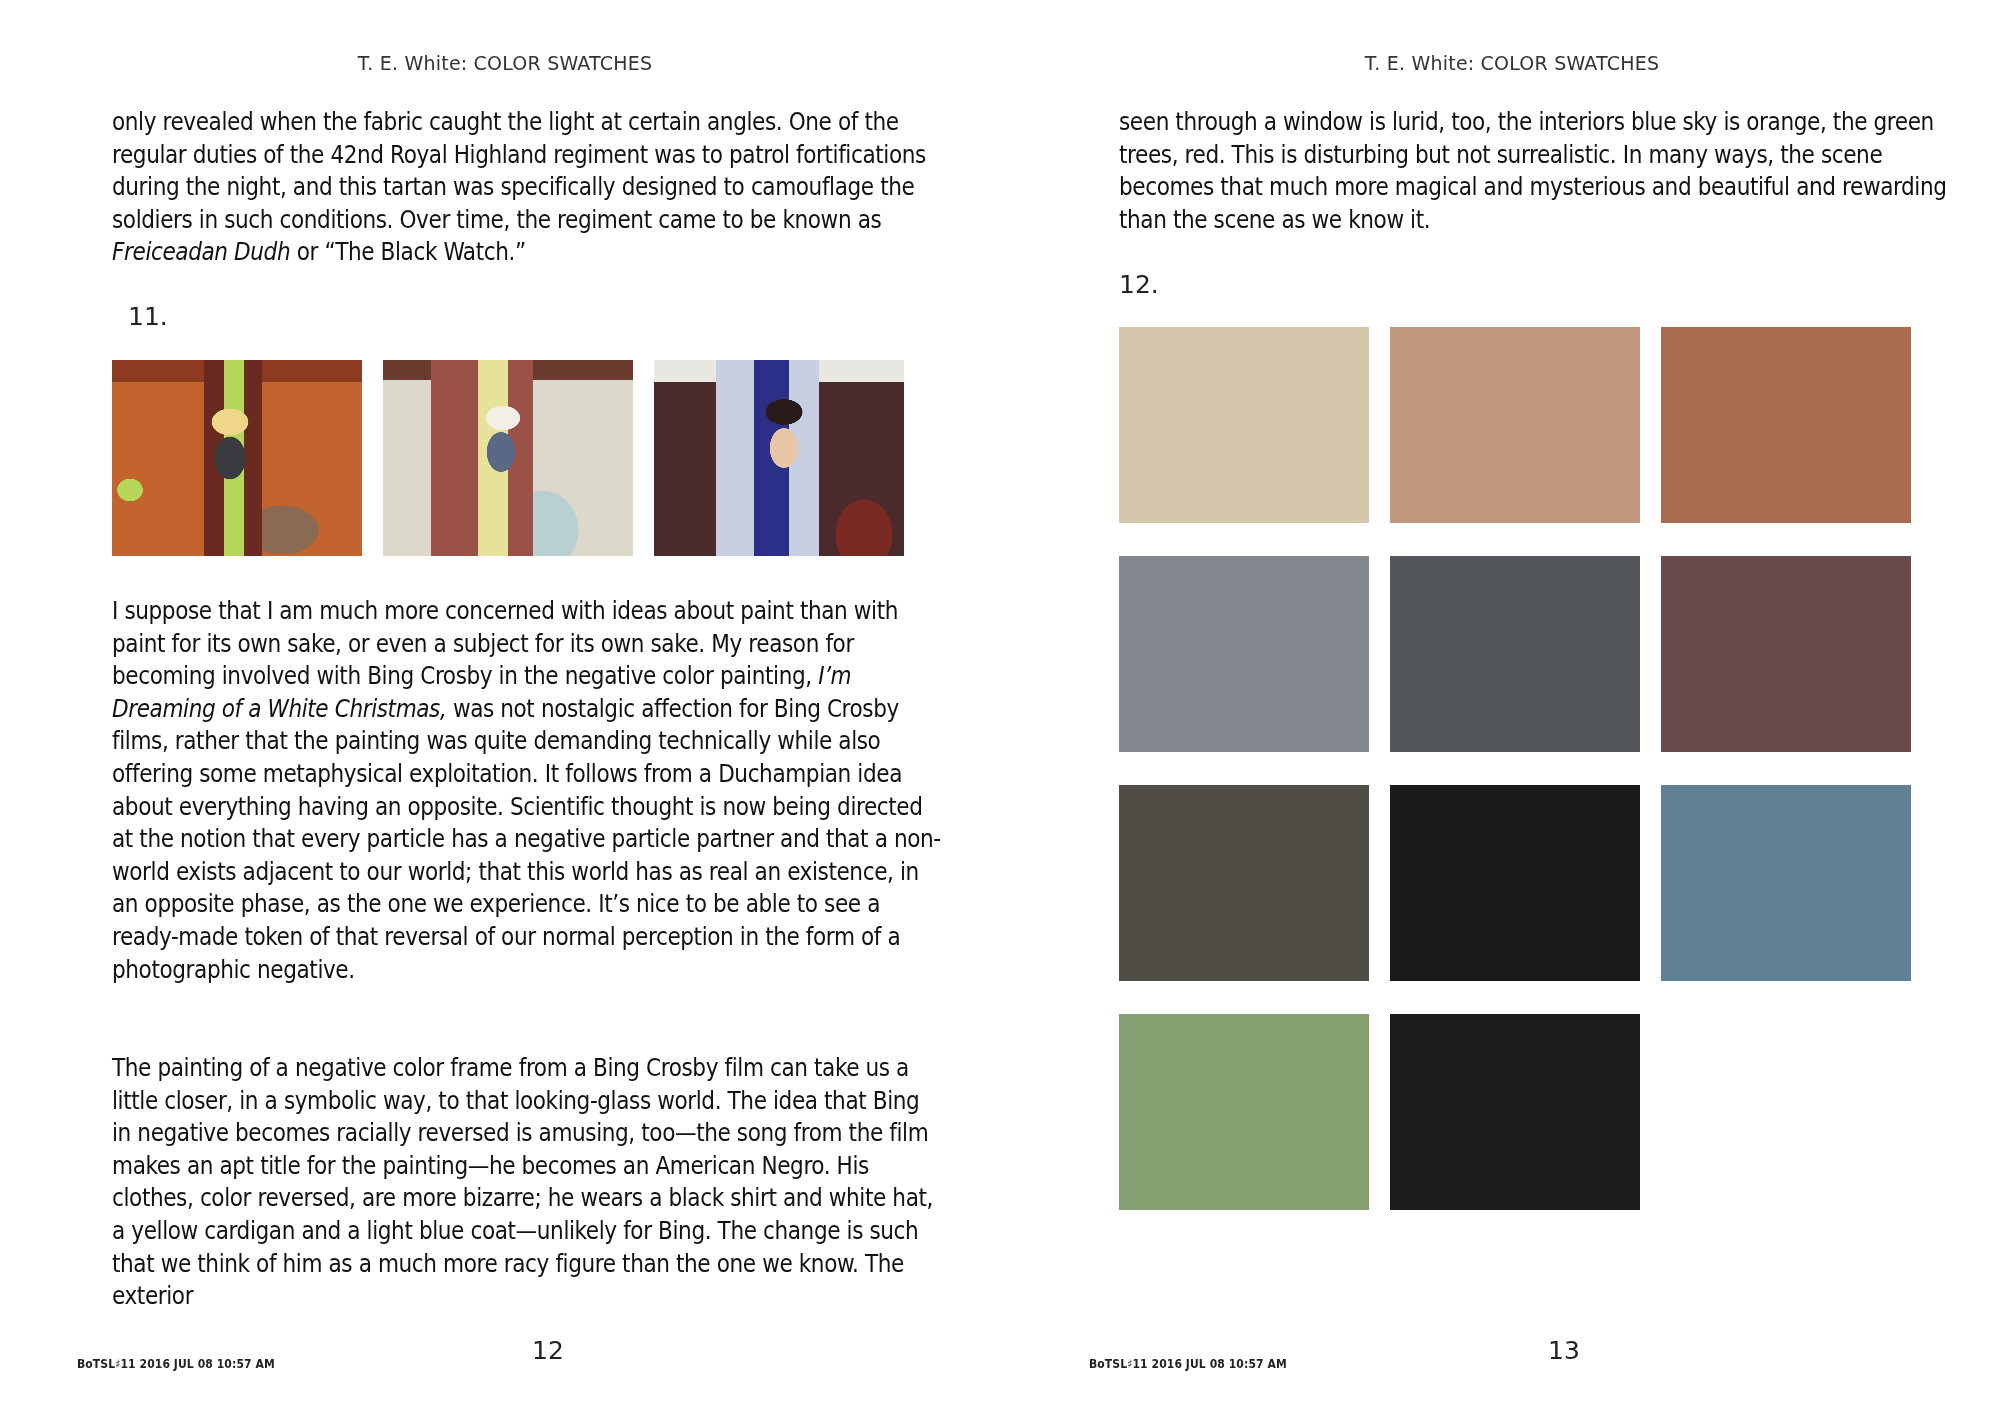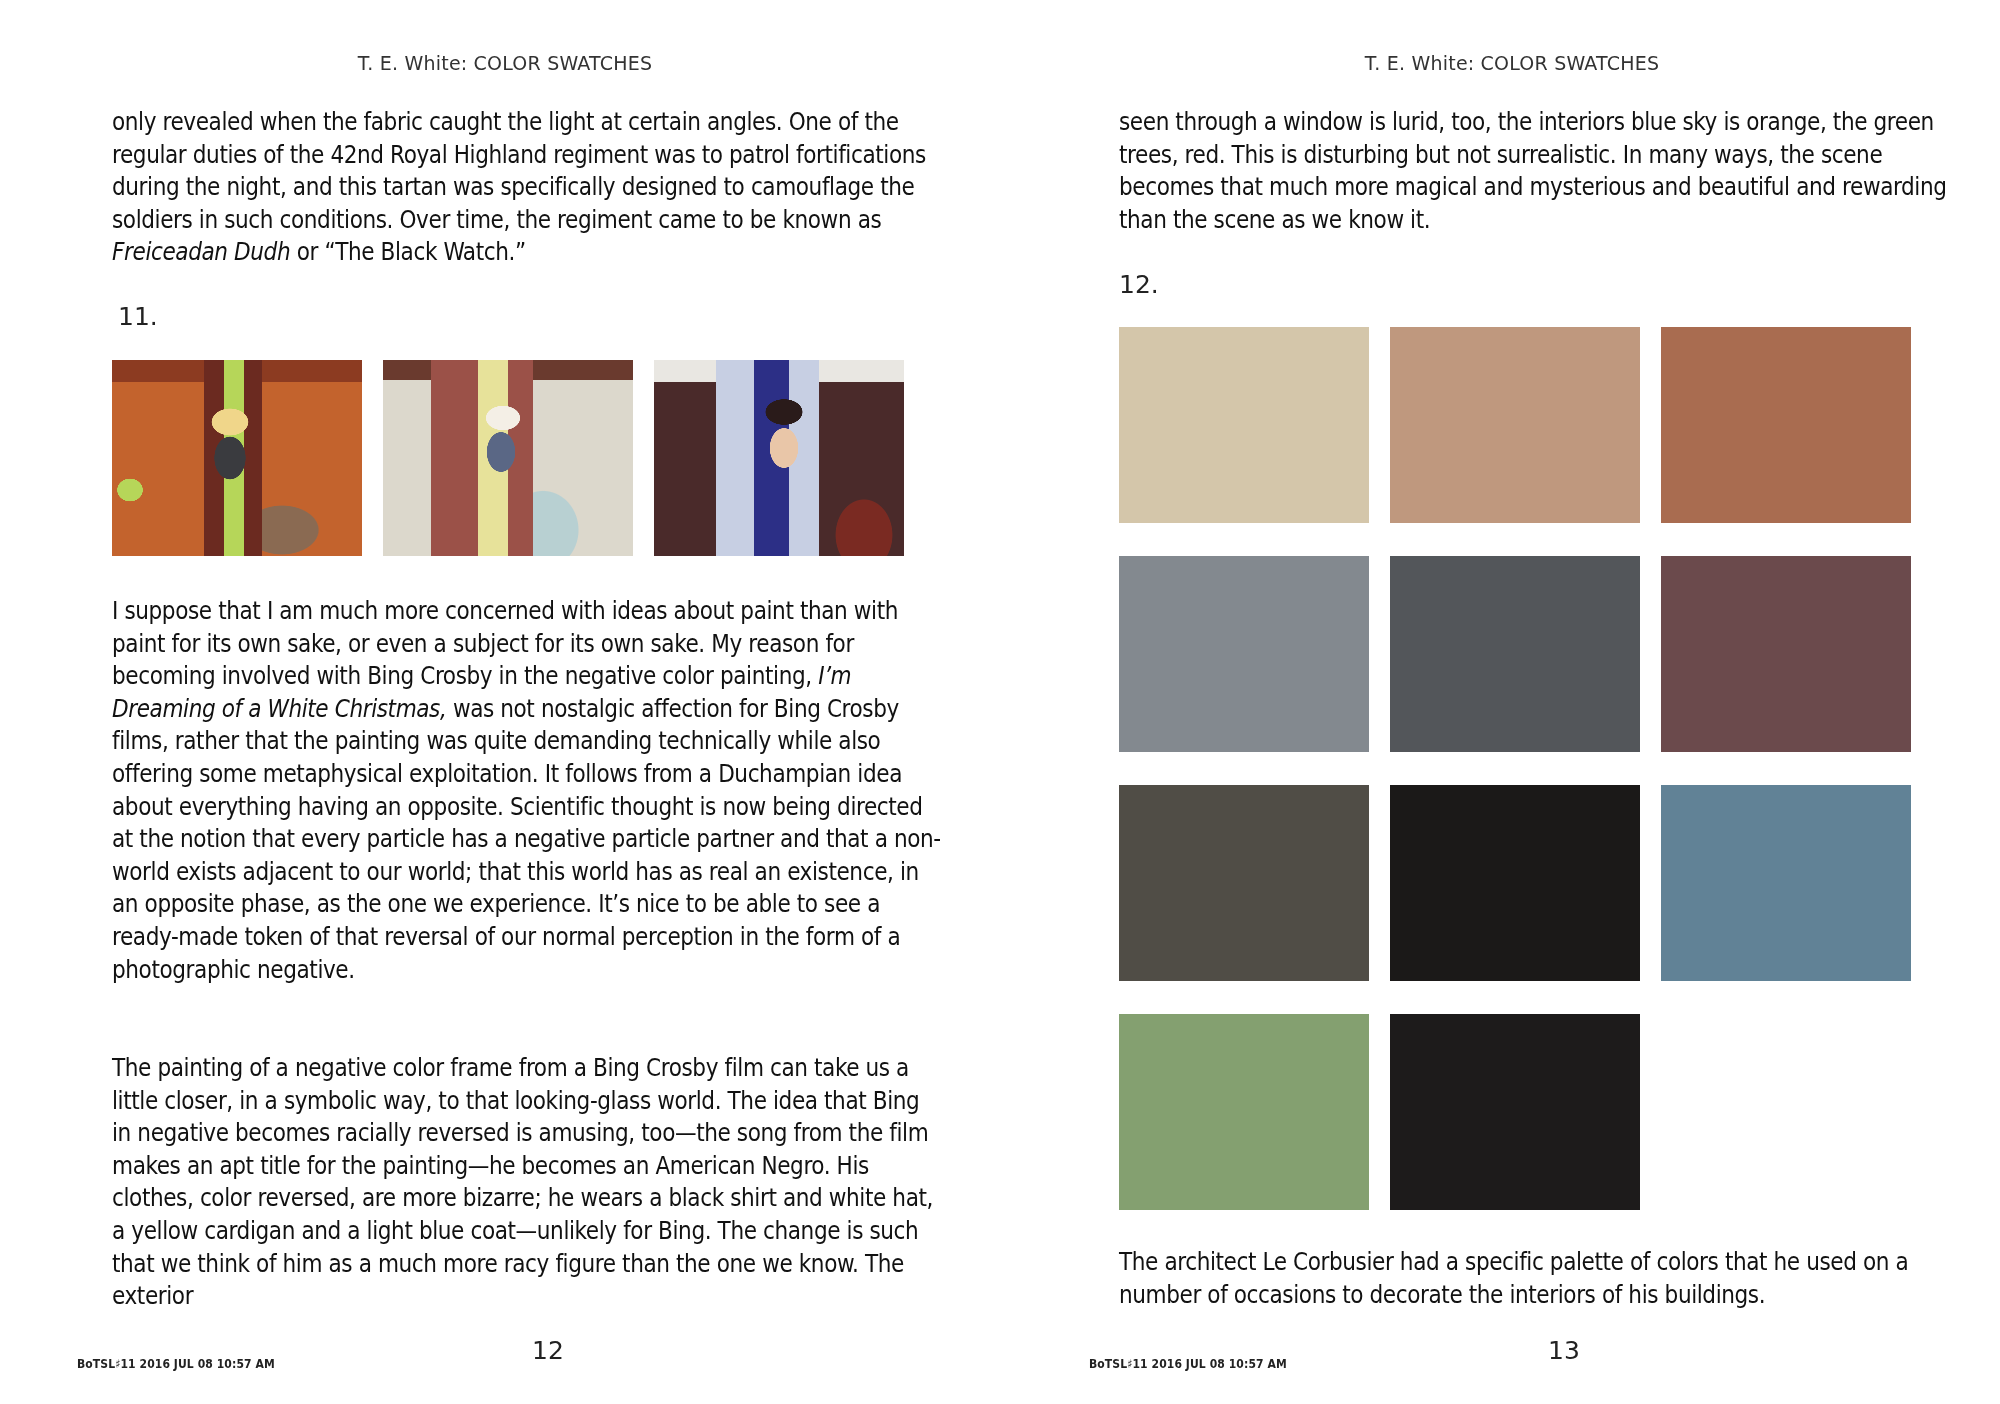--- a/index.html
+++ b/index.html
@@ -30,21 +30,21 @@
 </head>
 <body>
 
 <div class="page left">
   <div class="running-head">T. E. White: COLOR SWATCHES</div>
 
   <div class="body-text" style="left:112px; top:106px; width:820px;">
     <p><span>only revealed when the fabric caught the light at certain angles. One of the regular duties of the 42nd Royal Highland regiment was to patrol fortifications during the night, and this tartan was specifically designed to camouflage the soldiers in such conditions. Over time, the regiment came to be known as </span><em>Freiceadan Dudh</em><span> or “The Black Watch.”</span></p>
   </div>
 
-  <div class="fig-num" style="left:118px; top:302px;">11.</div>
+  <div class="fig-num" style="left:128px; top:302px;">11.</div>
 
   <div class="figure-row">
     <div class="still">
       <div class="bg" style="background:
         radial-gradient(ellipse 30px 22px at 118px 62px, #f0d68a 60%, transparent 62%),
         radial-gradient(ellipse 22px 30px at 118px 98px, #3a3b3f 70%, transparent 72%),
         linear-gradient(90deg, transparent 0 92px, #6b2a20 92px 112px, #b6d659 112px 132px, #6b2a20 132px 150px, transparent 150px),
         radial-gradient(ellipse 60px 40px at 170px 170px, #8a6a52 60%, transparent 62%),
         radial-gradient(ellipse 18px 16px at 18px 130px, #b6d659 70%, transparent 72%),
         linear-gradient(180deg, #8c3b21 0 22px, #c3632d 22px 100%);"></div>
@@ -95,19 +95,16 @@
       <div class="swatch" style="background: rgb(131, 137, 143);"></div>
       <div class="swatch" style="background: rgb(83, 86, 90);"></div>
       <div class="swatch" style="background: rgb(107, 74, 76);"></div>
       <div class="swatch" style="background: rgb(80, 77, 70);"></div>
       <div class="swatch" style="background: rgb(27, 25, 24);"></div>
       <div class="swatch" style="background: rgb(97, 130, 150);"></div>
       <div class="swatch" style="background: rgb(132, 160, 112);"></div>
       <div class="swatch" style="background: rgb(29, 27, 27);"></div>
     </div>
 
-  <div class="body-text" style="left:107px; top:1246px; width:830px;">
-    <p>The architect Le Corbusier had a specific palette of colors that he used on a number of occasions to decorate the interiors of his buildings.</p>
-  </div>
 
   <div class="folio" style="left:496px;">13</div>
   <div class="slug" style="left:77px;">BoTSL♯11 2016 JUL 08 10:57 AM</div>
 </div>
 
 </body></html>

